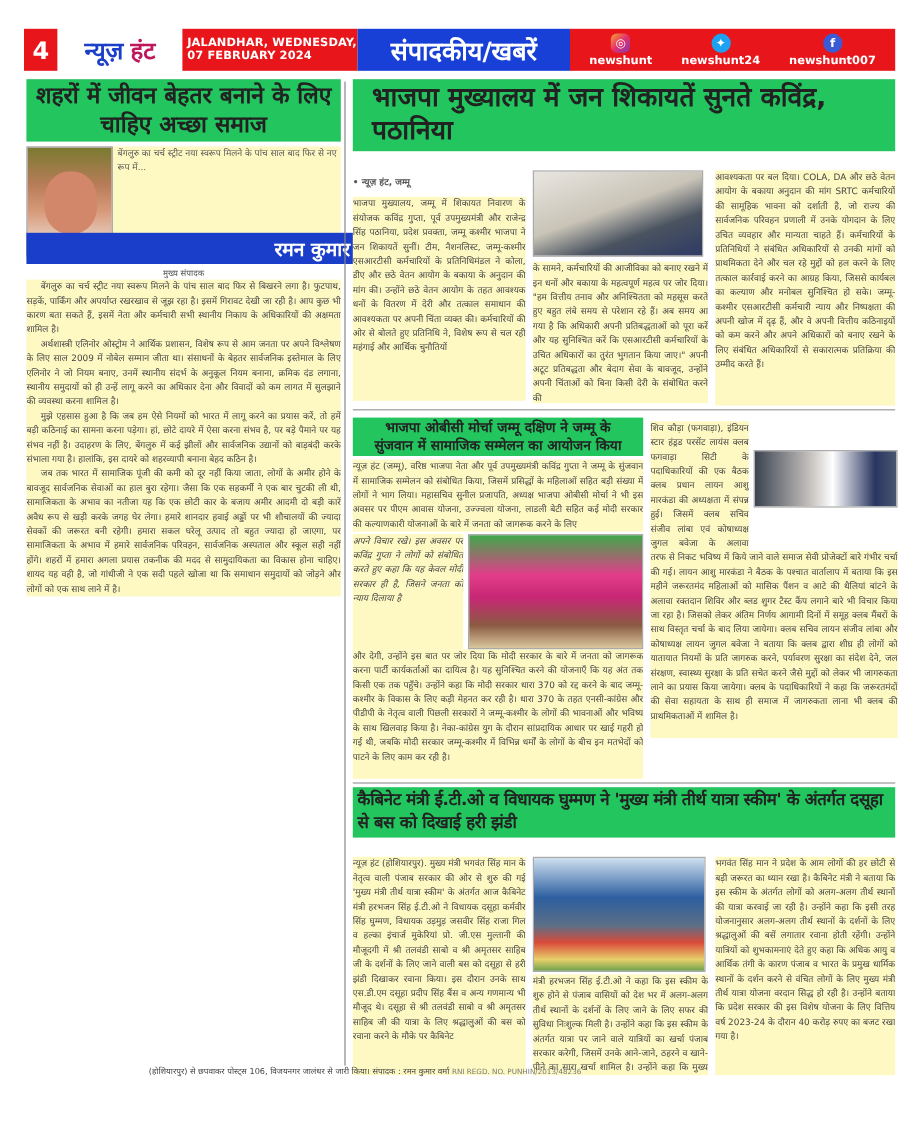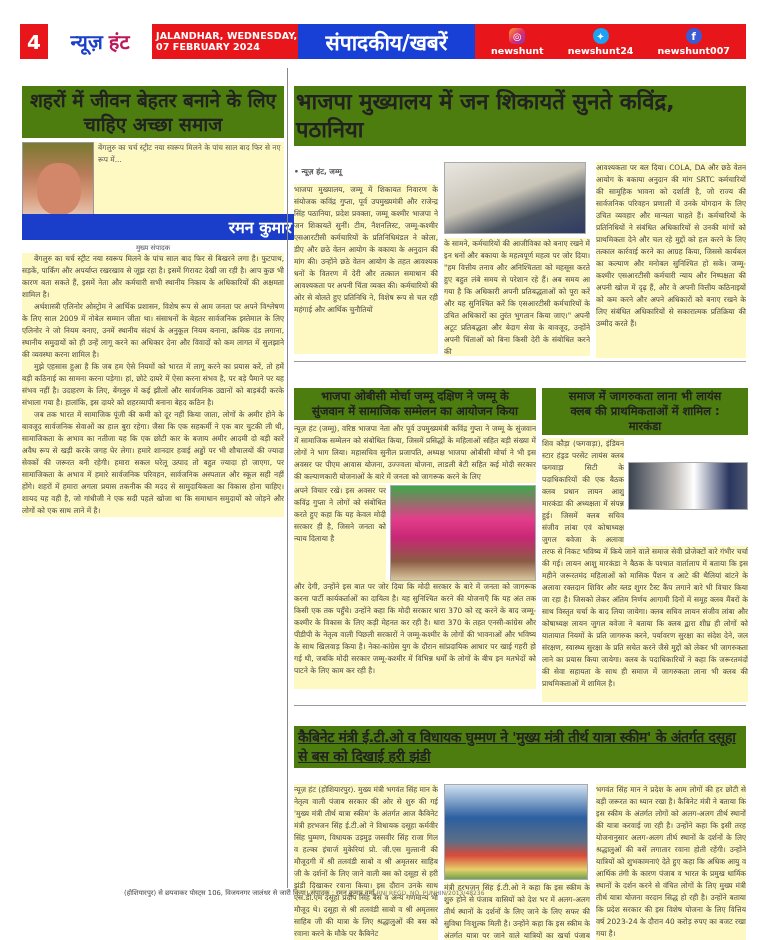--- a/index.html
+++ b/index.html
@@ -14,43 +14,43 @@
   .section { width: 177px; background: #1840d6; color: #fff; font-size: 21px; font-weight: bold; display: flex; align-items: center; justify-content: center; }
   .social { flex: 1; background: #e8161b; display: flex; justify-content: space-around; align-items: flex-end; padding: 0 4px 3px; }
   .soc { display: flex; flex-direction: column; align-items: center; color: #fff; font-size: 9.5px; font-weight: bold; }
   .soc .ic { width: 16px; height: 16px; border-radius: 50%; display: flex; align-items: center; justify-content: center; font-size: 10px; margin-bottom: 1px; color: #fff; font-weight: bold; }
   .ic.insta { background: linear-gradient(135deg, #f9a12e, #e1306c, #833ab4); border-radius: 5px; }
   .ic.tw { background: #1da1f2; }
   .ic.fb { background: #3b5bd5; }
 
   .col-left { position: absolute; left: 22px; top: 66px; width: 262px; height: 820px; }
   .vrule { position: absolute; left: 287px; top: 68px; width: 1px; height: 820px; background: #888; }
-  .headline { font-weight: bold; color: #222; text-align: center; background: #4d7c0f; margin-top: 20px; }
+  .headline { font-weight: bold; color: #222; text-align: center; background: #22c55e; }
   .hl-left { font-size: 19px; line-height: 24px; padding: 2px 2px; }
   .byline-box { display: flex; margin-top: 4px; }
   .photo { width: 72px; height: 92px; background: linear-gradient(180deg, #7a7a30 0%, #b97d5a 35%, #d89c7c 60%, #f0ede8 100%); border: 1px solid #999; position: relative; }
   .photo::after { content: ""; position: absolute; left: 14px; top: 20px; width: 44px; height: 52px; border-radius: 45%; background: #d3876a; }
   .side-text { flex: 1; padding-left: 4px; font-size: 7.4px; line-height: 12px; color: #555; }
   .author-bar { background: #1a3ec9; color: #fff; font-weight: bold; font-size: 16px; text-align: right; padding: 2px 12px; margin-top: -20px; margin-left: 0; position: relative; width: 310px; }
   .designation { font-size: 7px; text-align: center; color: #555; margin: 3px 0 1px; }
   .body { font-size: 7.4px; line-height: 12px; color: #444; text-align: justify; }
   .body p { text-indent: 12px; margin-bottom: 0; }
   .shade { background: #fef9c3; }
 
   .col-right { position: absolute; left: 294px; top: 66px; width: 452px; }
-  .hl-main { font-size: 22px; line-height: 28px; text-align: left; padding: 2px 2px; }
+  .hl-main { font-size: 22px; line-height: 28px; text-align: left; padding: 2px 16px; }
   .row { display: flex; gap: 6px; margin-top: 16px; }
   .dateline-sm { font-size: 7.5px; color: #555; font-weight: bold; margin: 4px 0 8px; }
   .img { border: 1px solid #aaa; }
   .img-meeting { width: 142px; height: 72px; background: linear-gradient(160deg, #e9e6e1 0%, #c9c4b7 45%, #4a5360 70%, #2e3a64 100%); }
   .img-event { width: 146px; height: 96px; background: linear-gradient(180deg, #3fa84a 0%, #e23d8a 35%, #c82775 55%, #8b5b43 80%, #d9c79e 100%); }
   .img-trio { width: 120px; height: 48px; background: linear-gradient(90deg, #3b4350 0%, #c8c4c0 40%, #ffffff 55%, #2a3660 85%, #4b5670 100%); }
   .img-bus { width: 144px; height: 96px; background: linear-gradient(180deg, #cfe0f0 0%, #2d5fa0 35%, #5c6f86 60%, #d94b3a 75%, #e6d06a 90%, #6fa24c 100%); }
   .hl-sub { font-size: 11.5px; line-height: 15px; text-align: center; padding: 1px 16px; }
-  .hl-wide { font-size: 14px; line-height: 19px; text-align: left; padding: 2px 4px; letter-spacing: -0.3px; text-decoration: underline; }
+  .hl-wide { font-size: 14px; line-height: 19px; text-align: left; padding: 2px 4px; letter-spacing: -0.3px; }
   .hr { height: 1px; background: #999; margin: 3px 0; }
 
   .footer { position: absolute; left: 20px; top: 888px; width: 726px; font-size: 6.8px; line-height: 10px; color: #444; }
   .footer .l1 { padding-left: 14px; }
   .footer .l2 { padding-left: 104px; }
   .footer .reg { font-size: 6px; color: #777; }
 </style>
 </head>
 <body>
 
@@ -113,28 +113,27 @@
     <div style="flex:1;">
       <div class="body shade" style="height:196px;overflow:hidden;">आवश्यकता पर बल दिया। COLA, DA और छठे वेतन आयोग के बकाया अनुदान की मांग SRTC कर्मचारियों की सामूहिक भावना को दर्शाती है, जो राज्य की सार्वजनिक परिवहन प्रणाली में उनके योगदान के लिए उचित व्यवहार और मान्यता चाहते हैं। कर्मचारियों के प्रतिनिधियों ने संबंधित अधिकारियों से उनकी मांगों को प्राथमिकता देने और चल रहे मुद्दों को हल करने के लिए तत्काल कार्रवाई करने का आग्रह किया, जिससे कार्यबल का कल्याण और मनोबल सुनिश्चित हो सके। जम्मू-कश्मीर एसआरटीसी कर्मचारी न्याय और निष्पक्षता की अपनी खोज में दृढ़ हैं, और वे अपनी वित्तीय कठिनाइयों को कम करने और अपने अधिकारों को बनाए रखने के लिए संबंधित अधिकारियों से सकारात्मक प्रतिक्रिया की उम्मीद करते हैं।</div>
     </div>
   </div>
   <div class="hr"></div>
 
   <div class="row" style="margin-top:6px;">
     <div style="width:242px;">
       <div class="headline hl-sub">भाजपा ओबीसी मोर्चा जम्मू दक्षिण ने जम्मू के सुंजवान में सामाजिक सम्मेलन का आयोजन किया</div>
       <div class="body shade" style="margin-top:3px;height:60px;overflow:hidden;">न्यूज़ हंट (जम्मू), वरिष्ठ भाजपा नेता और पूर्व उपमुख्यमंत्री कविंद्र गुप्ता ने जम्मू के सुंजवान में सामाजिक सम्मेलन को संबोधित किया, जिसमें प्रसिद्धों के महिलाओं सहित बड़ी संख्या में लोगों ने भाग लिया। महासचिव सुनील प्रजापति, अध्यक्ष भाजपा ओबीसी मोर्चा ने भी इस अवसर पर पीएम आवास योजना, उज्ज्वला योजना, लाडली बेटी सहित कई मोदी सरकार की कल्याणकारी योजनाओं के बारे में जनता को जागरूक करने के लिए</div>
-      <div style="display:flex;gap:4px;margin-top:2px;">
+      <div style="display:flex;gap:4px;margin-top:2px;font-style:italic;">
         <div class="body shade" style="width:92px;height:96px;overflow:hidden;">अपने विचार रखे। इस अवसर पर कविंद्र गुप्ता ने लोगों को संबोधित करते हुए कहा कि यह केवल मोदी सरकार ही है, जिसने जनता को न्याय दिलाया है</div>
         <div class="img img-event"></div>
       </div>
       <div class="body shade" style="height:108px;overflow:hidden;">और देगी, उन्होंने इस बात पर जोर दिया कि मोदी सरकार के बारे में जनता को जागरूक करना पार्टी कार्यकर्ताओं का दायित्व है। यह सुनिश्चित करने की योजनाएँ कि यह अंत तक किसी एक तक पहुँचे। उन्होंने कहा कि मोदी सरकार धारा 370 को रद्द करने के बाद जम्मू-कश्मीर के विकास के लिए कड़ी मेहनत कर रही है। धारा 370 के तहत एनसी-कांग्रेस और पीडीपी के नेतृत्व वाली पिछली सरकारों ने जम्मू-कश्मीर के लोगों की भावनाओं और भविष्य के साथ खिलवाड़ किया है। नेका-कांग्रेस युग के दौरान सांप्रदायिक आधार पर खाई गहरी हो गई थी, जबकि मोदी सरकार जम्मू-कश्मीर में विभिन्न धर्मों के लोगों के बीच इन मतभेदों को पाटने के लिए काम कर रही है।</div>
     </div>
     <div style="flex:1;">
-      <div class="headline hl-sub">समाज में जागरुकता लाना भी लायंस क्लब की प्राथमिकताओं में शामिल : मारकंडा</div>
       <div style="display:flex;gap:4px;margin-top:3px;">
         <div class="body shade" style="width:82px;height:108px;overflow:hidden;">शिव कौड़ा (फगवाड़ा), इंडियन स्टार हंड्रड परसेंट लायंस क्लब फगवाड़ा सिटी के पदाधिकारियों की एक बैठक क्लब प्रधान लायन आशु मारकंडा की अध्यक्षता में संपन्न हुई। जिसमें क्लब सचिव संजीव लांबा एवं कोषाध्यक्ष जुगल बवेजा के अलावा पी.आर.ओ. सुमित भण्डारी शामिल हुए। बैठक के दौरान क्लब की</div>
         <div class="img img-trio" style="margin-top:24px;"></div>
       </div>
       <div class="body shade" style="height:156px;overflow:hidden;">तरफ से निकट भविष्य में किये जाने वाले समाज सेवी प्रोजेक्टों बारे गंभीर चर्चा की गई। लायन आशु मारकंडा ने बैठक के पश्चात वार्तालाप में बताया कि इस महीने जरूरतमंद महिलाओं को मासिक पैंशन व आटे की थैलियां बांटने के अलावा रक्तदान शिविर और ब्लड शुगर टैस्ट कैंप लगाने बारे भी विचार किया जा रहा है। जिसको लेकर अंतिम निर्णय आगामी दिनों में समूह क्लब मैंबरों के साथ विस्तृत चर्चा के बाद लिया जायेगा। क्लब सचिव लायन संजीव लांबा और कोषाध्यक्ष लायन जुगल बवेजा ने बताया कि क्लब द्वारा शीघ्र ही लोगों को यातायात नियमों के प्रति जागरुक करने, पर्यावरण सुरक्षा का संदेश देने, जल संरक्षण, स्वास्थ्य सुरक्षा के प्रति सचेत करने जैसे मुद्दों को लेकर भी जागरुकता लाने का प्रयास किया जायेगा। क्लब के पदाधिकारियों ने कहा कि जरूरतमंदों की सेवा सहायता के साथ ही समाज में जागरुकता लाना भी क्लब की प्राथमिकताओं में शामिल है।</div>
     </div>
   </div>
   <div class="hr"></div>
 
   <div class="headline hl-wide">कैबिनेट मंत्री ई.टी.ओ व विधायक घुम्मण ने 'मुख्य मंत्री तीर्थ यात्रा स्कीम' के अंतर्गत दसूहा से बस को दिखाई हरी झंडी</div>

